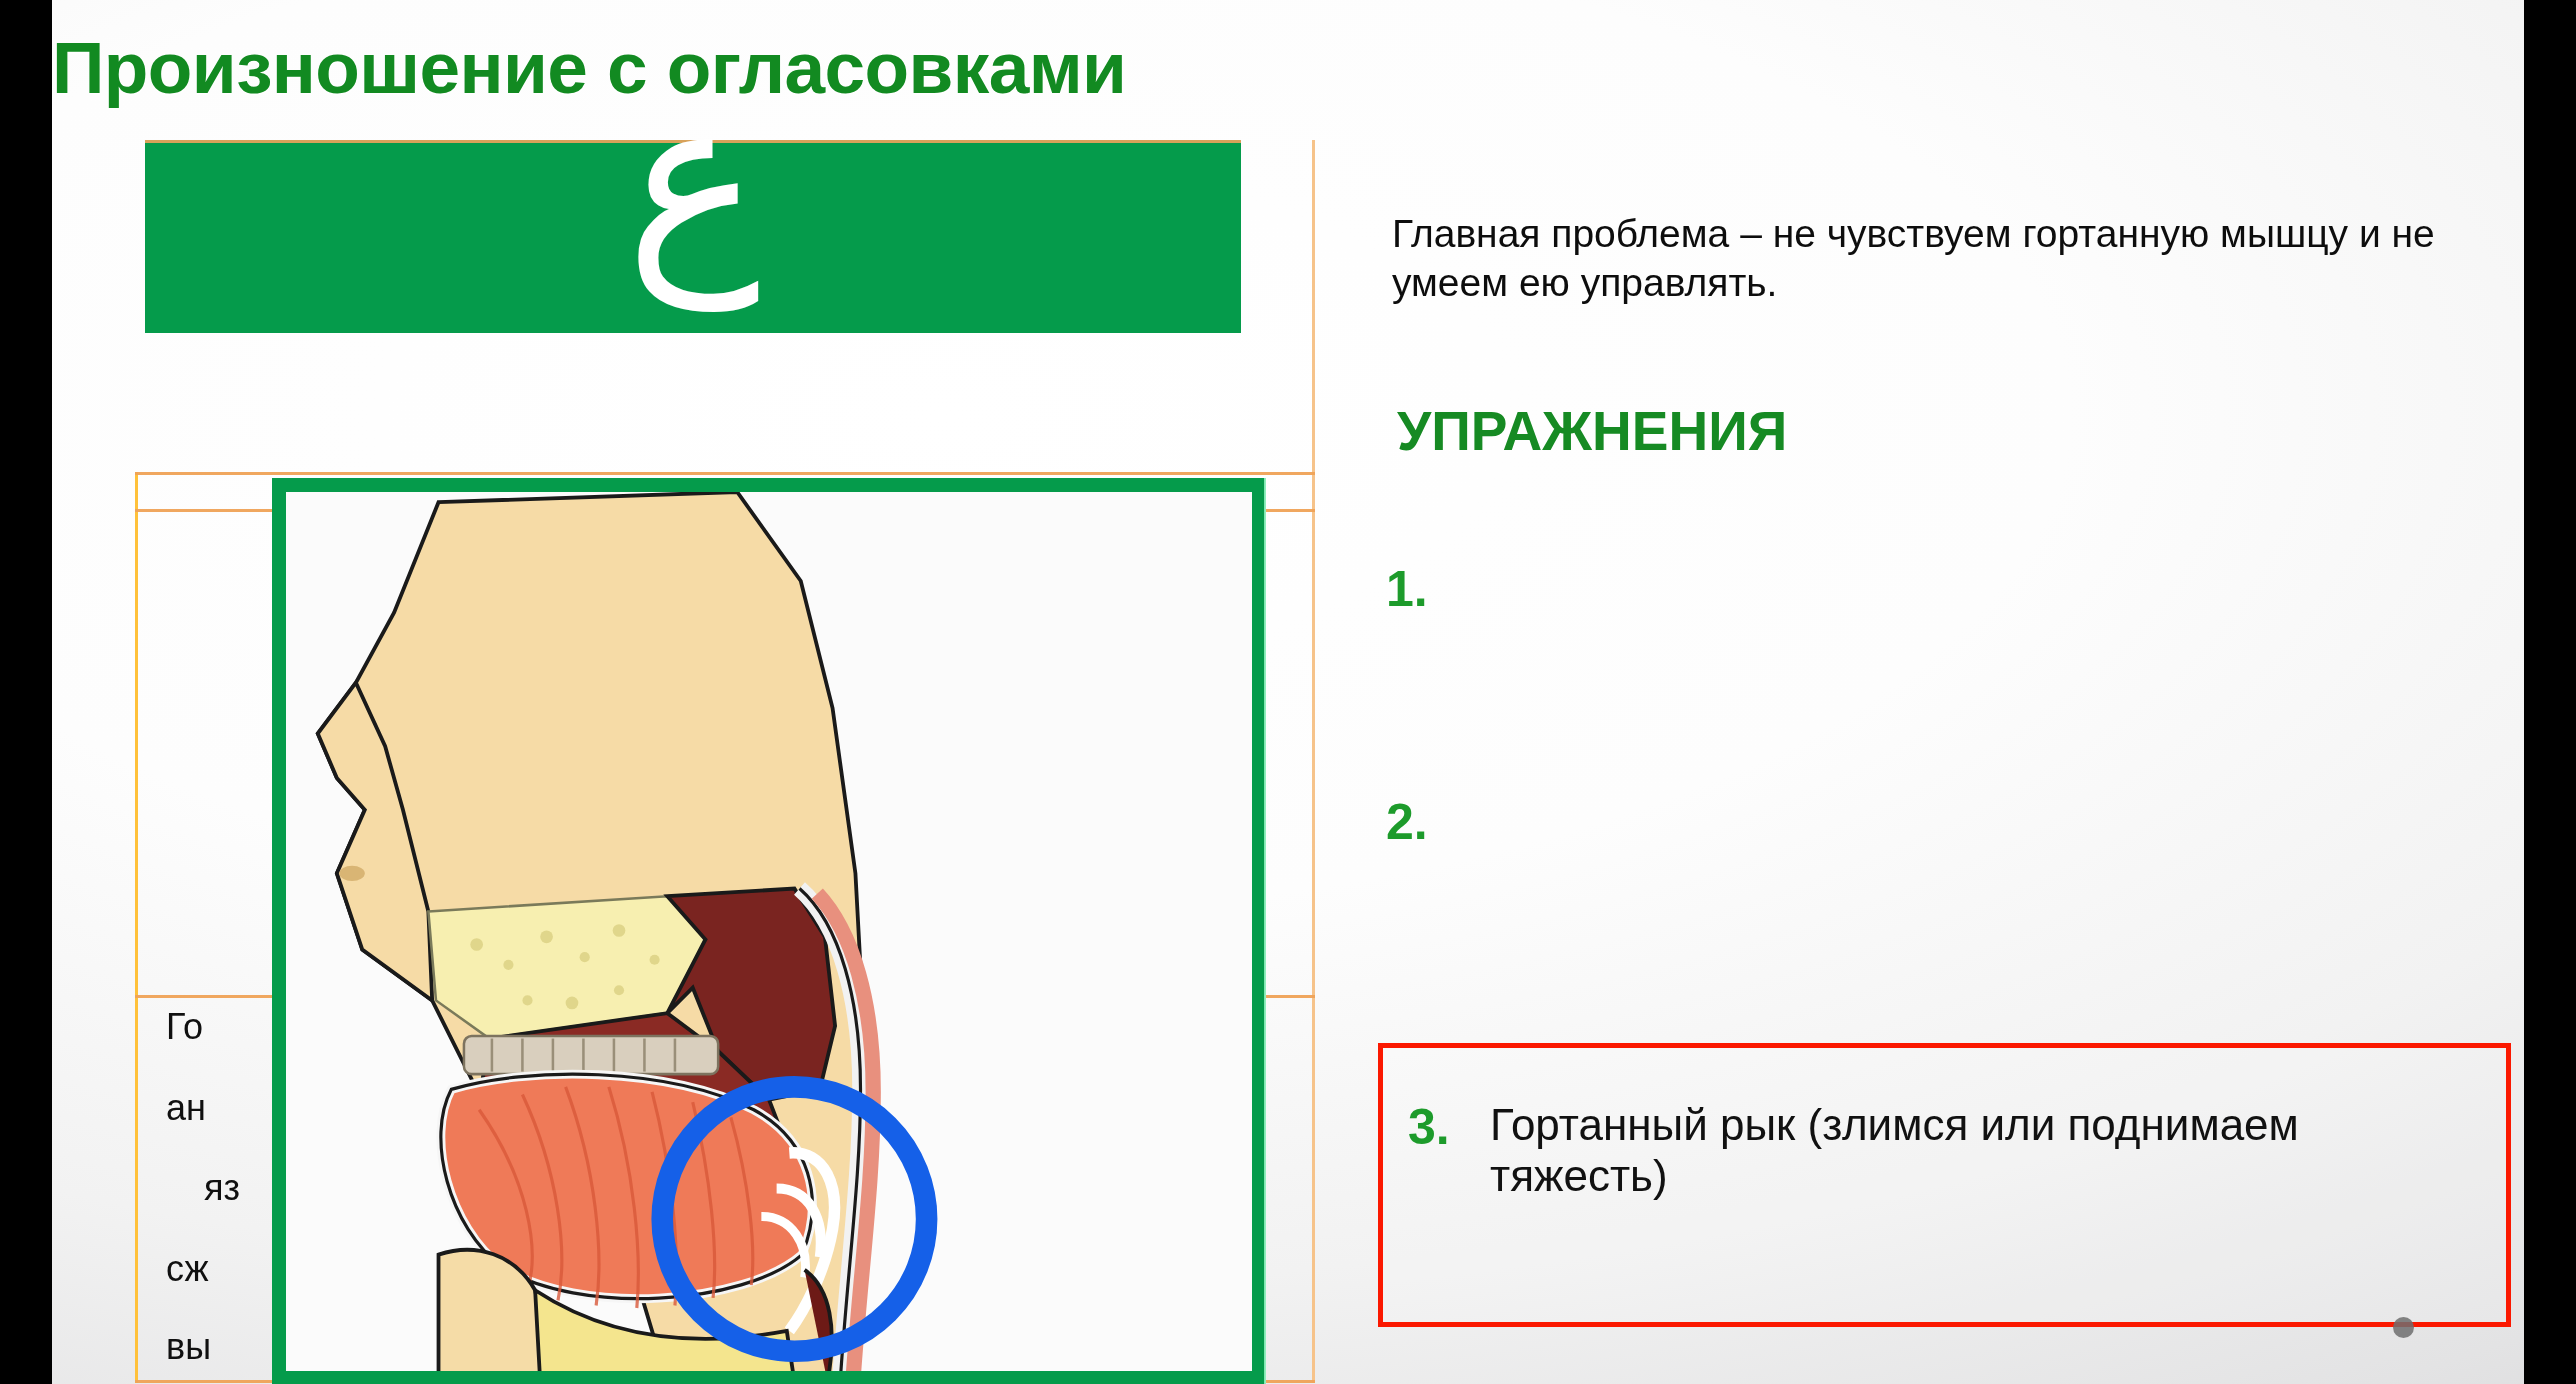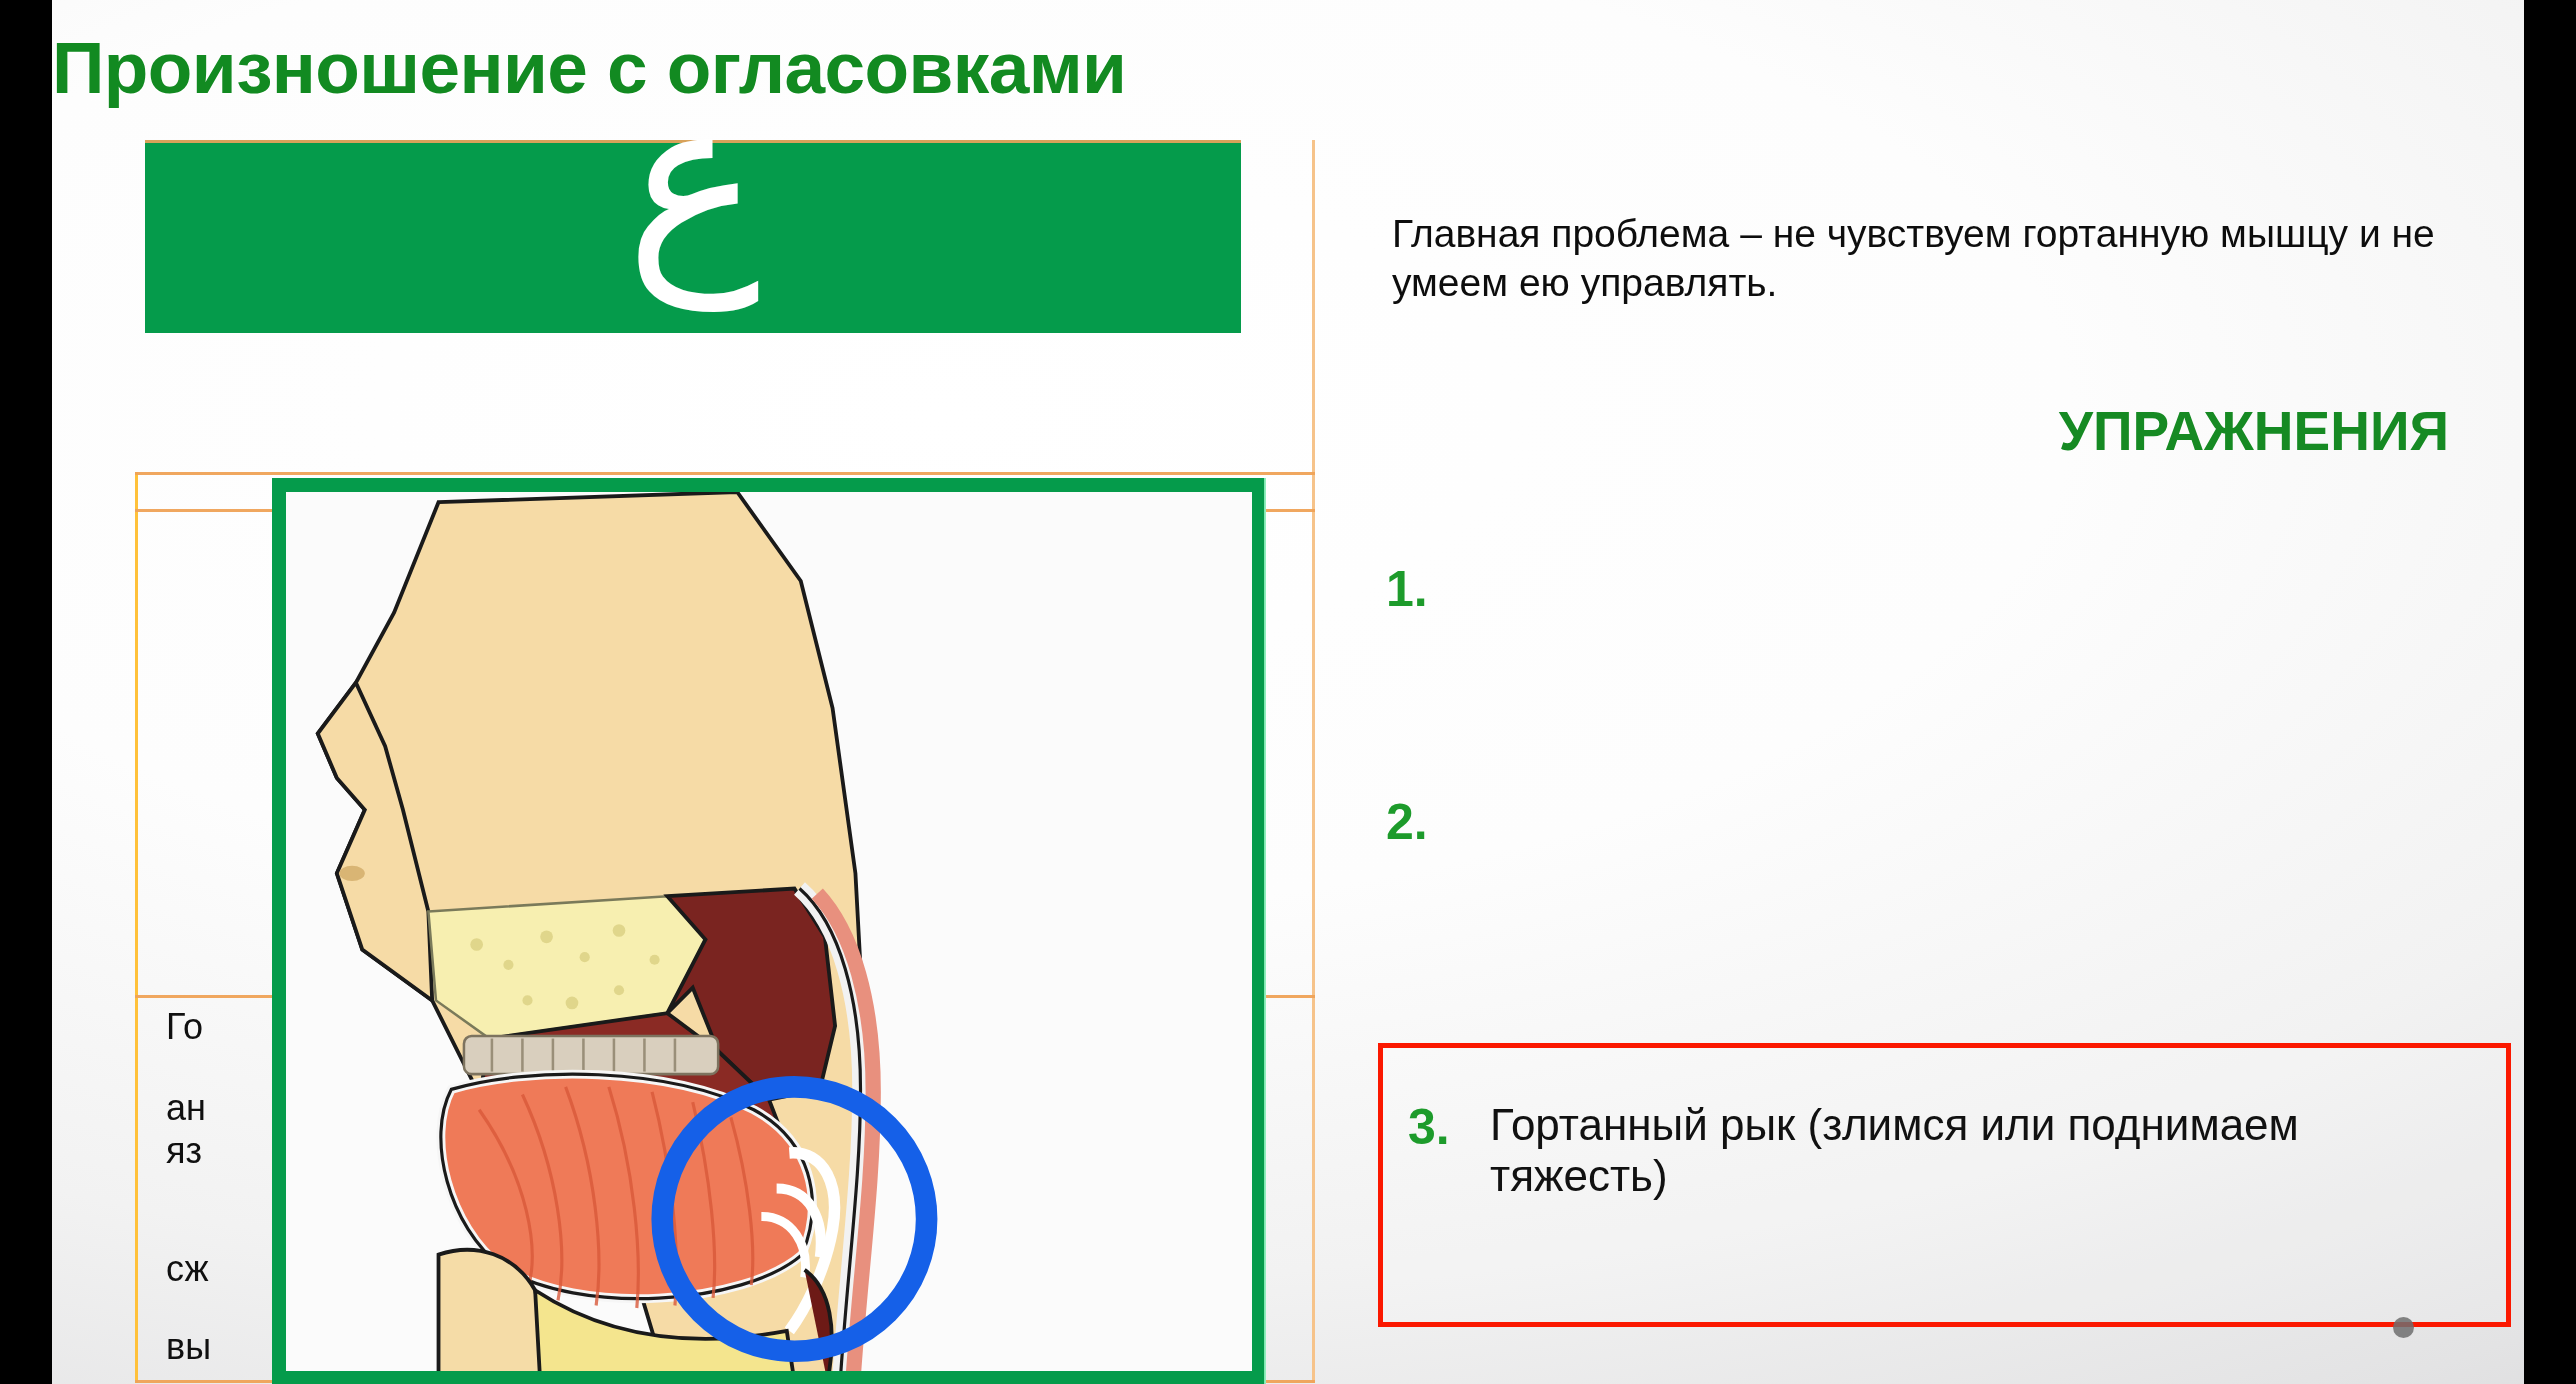--- a/index.html
+++ b/index.html
@@ -41,32 +41,32 @@
 
   
   .pic-frame{position:absolute;left:220px;top:478px;width:994px;height:907px;
              background:#059b4b;padding:14px;box-sizing:border-box;
              box-shadow:-1.9px 0 0 0 #8ff0bd inset;}
   .pic-inner{position:relative;width:100%;height:100%;background:#fbfbfb;overflow:hidden;}
 
   
   .frag{position:absolute;left:114px;font-size:36px;color:#101010;font-weight:normal;
         font-family:"Liberation Sans",sans-serif;}
-  .f0{top:1006px;} .f1{top:1087px;} .f2{top:1130px;} .f3{top:1248px;} .f4{top:1326px;}
+  .f0{top:1006px;} .f1{top:1087px;} .f2{top:1167px;margin-left:38px;} .f3{top:1248px;} .f4{top:1326px;}
 
   
   .anat{position:absolute;left:0;top:0;width:100%;height:100%;}
 
   
   .rcol{position:absolute;left:1277px;top:0;width:1195px;height:1385px;margin-top:8px;}
 
   .lead{position:absolute;left:63px;top:201px;width:1094px;
         font-size:39px;line-height:1.26;color:#0d0d0d;}
 
-  .ex-head{position:absolute;left:51px;top:391px;width:1069px;text-align:right;
+  .ex-head{position:absolute;left:68px;top:391px;width:1069px;text-align:left;
            font-size:55px;font-weight:bold;color:#168a23;letter-spacing:0px;}
 
   .item{position:absolute;display:flex;align-items:flex-start;}
   .num{color:#1d9b2b;font-weight:bold;font-size:50px;line-height:1.12;
        min-width:74px;flex:0 0 74px;}
   .txt{color:#111;font-size:50px;line-height:1.16;font-weight:normal;}
 
   .it1{left:57px;top:553px;width:1107px;}
   .it2{left:57px;top:786px;width:1107px;}
 

